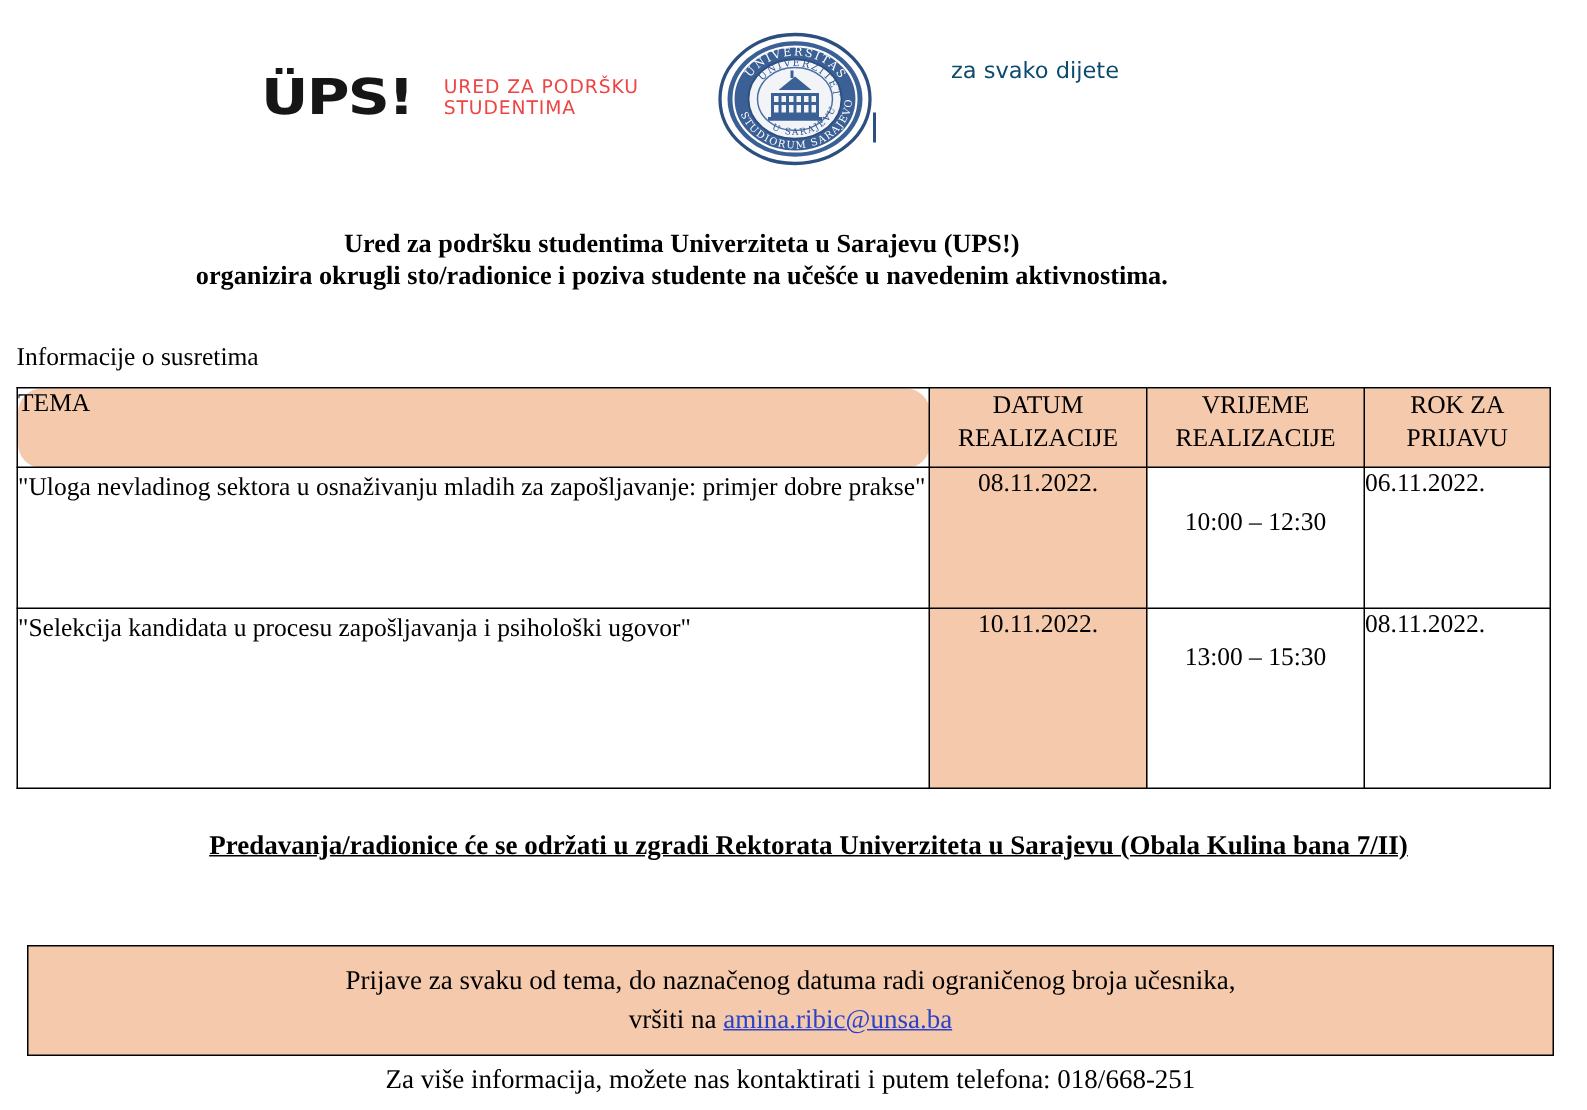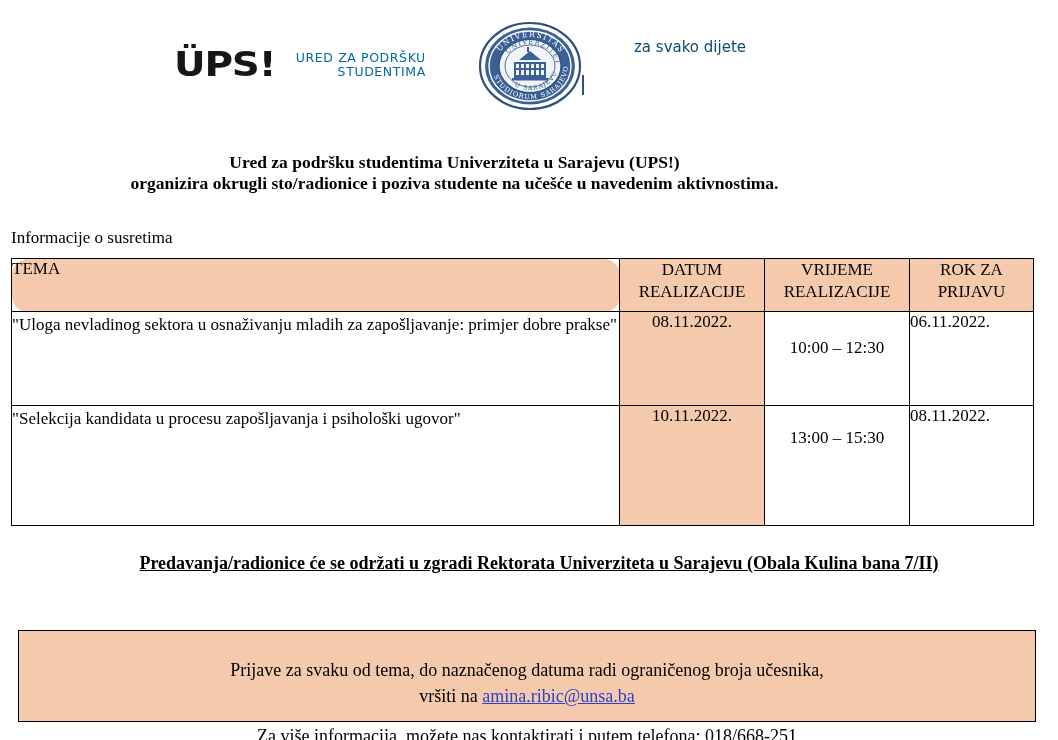--- a/index.html
+++ b/index.html
@@ -17,21 +17,20 @@
     overflow: hidden;
   }
 
   
   .logo-band {
     position: absolute;
     left: 0;
     top: 0;
     width: 1058px;
     height: 118px;
-    text-align: right;
   }
 
   
   .ups-logo {
     position: absolute;
     left: 174px;
     top: 48px;
     display: flex;
     align-items: flex-start;
   }
@@ -45,21 +44,21 @@
     transform: scaleX(1.18);
     transform-origin: left center;
   }
   .ups-sub {
     margin-left: 36px;
     padding-top: 3px;
     font-family: "DejaVu Sans", sans-serif;
     font-size: 12.5px;
     line-height: 14px;
     letter-spacing: 0.6px;
-    color: #0369a1;
+    color: #ef4444;
     text-transform: uppercase;
     white-space: pre-line;
   }
 
   
   .seal {
     position: absolute;
     left: 478px;
     top: 21px;
     width: 104px;
@@ -205,28 +204,28 @@
     text-decoration: underline;
     margin-left: 20px;
   }
 
   
   .contact-box {
     position: absolute;
     left: 18px;
     top: 630px;
     width: 1018px;
-    height: 92px;
+    height: 74px;
     box-sizing: border-box;
     background: #F5C9AC;
     border: 1.6px solid #000000;
     text-align: center;
     font-size: 18px;
     line-height: 26px;
-    padding-top: 26px;
+    padding-top: 9px;
   }
   .contact-line { display: block; }
   .contact-spacer { display: block; height: 14px; }
   .email-link {
     color: #2b43c8;
     text-decoration: underline;
     text-align: center;
   }
 </style>
 </head>

